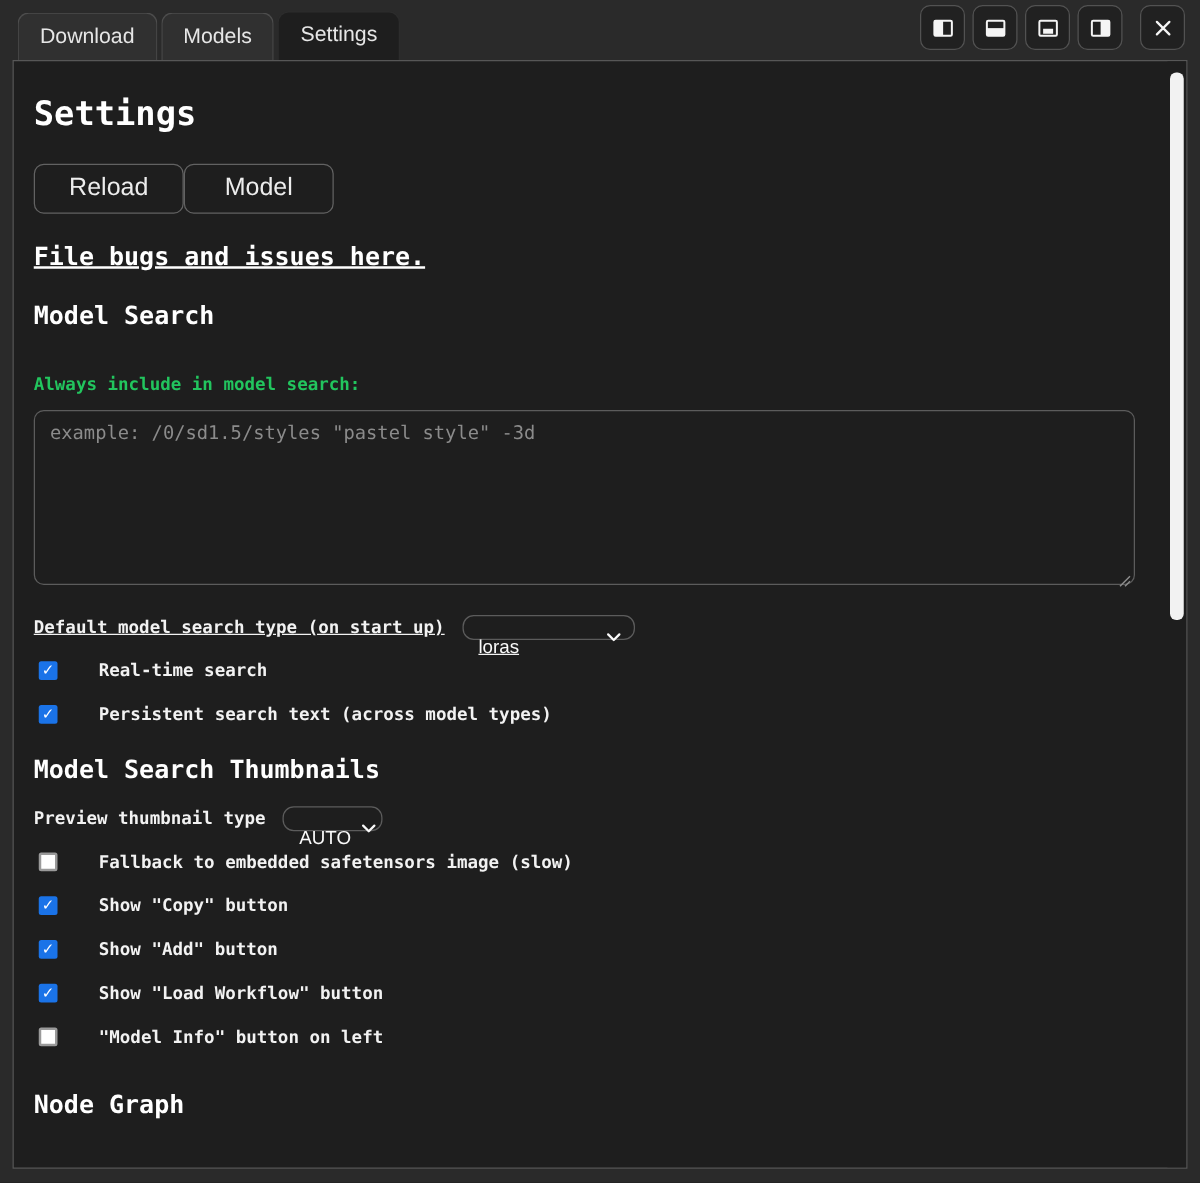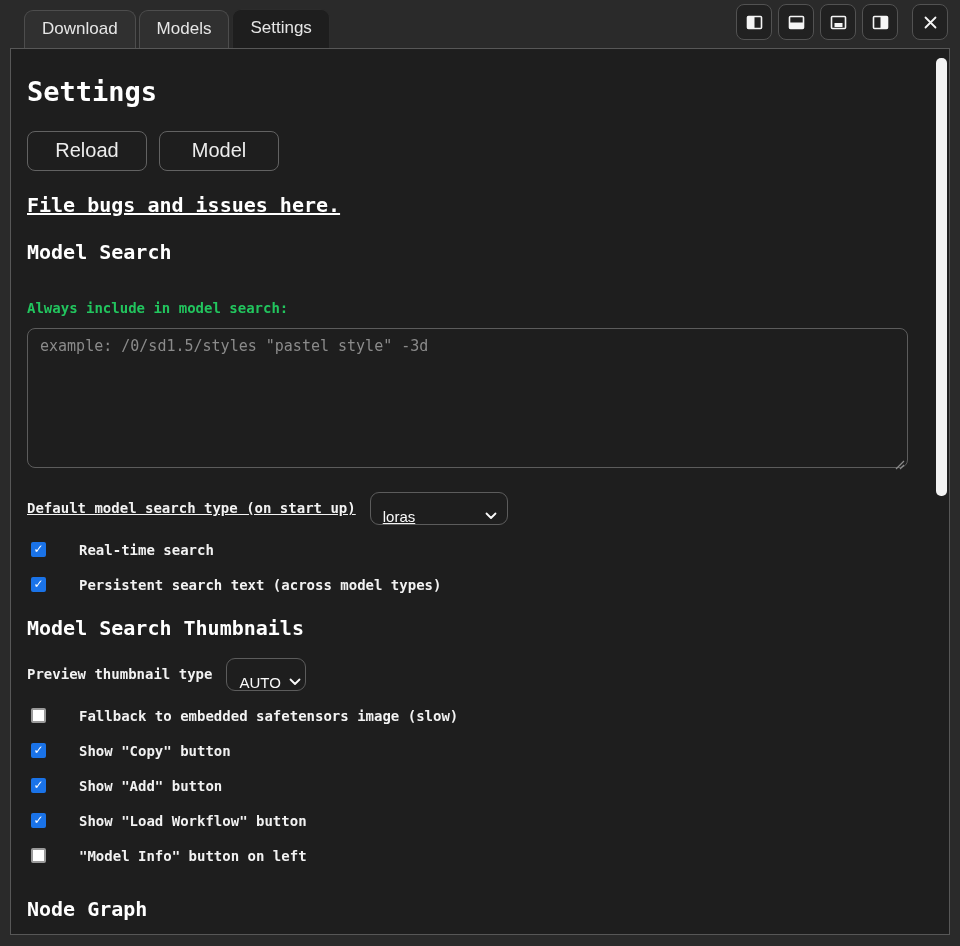--- a/index.html
+++ b/index.html
@@ -5,21 +5,21 @@
   html,body{margin:0;padding:0;}
   body{
     width:960px;height:946px;
     background:#2a2a2a;
     overflow:hidden;
     font-family:"DejaVu Sans Mono", monospace;
     position:relative;
   }
   
   .topbar{
-    position:absolute;top:0;left:14px;right:0;height:48px;
+    position:absolute;top:0;left:4px;right:0;height:48px;
     display:flex;align-items:flex-end;justify-content:space-between;
   }
   .tabs{display:flex;align-items:flex-end;padding-left:10px;gap:3px;}
   .tab{
     font-family:"Liberation Sans", sans-serif;
     font-size:17px;color:#e6e6e6;
     background:#303030;
     border:1px solid #4d4d4d;border-bottom:none;
     border-radius:9px 9px 0 0;
     padding:8px 17px 9px 17px;
@@ -64,21 +64,21 @@
   h1{
     font-family:"DejaVu Sans Mono", monospace;
     font-size:27px;font-weight:bold;color:#ffffff;
     margin:8px 0 0 0;line-height:1.1;
   }
   h2{
     font-family:"DejaVu Sans Mono", monospace;
     font-size:20px;font-weight:bold;color:#ffffff;
     margin:0;line-height:1.15;
   }
-  .btn-row{margin-top:24px;display:flex;gap:12px;}
+  .btn-row{margin-top:24px;display:flex;gap:0;}
   .btn{
     font-family:"Liberation Sans", sans-serif;
     font-size:20px;color:#ededed;
     background:transparent;
     border:1px solid #626262;border-radius:8px;
     min-width:120px;height:40px;
     display:flex;align-items:center;justify-content:center;
     cursor:pointer;
   }
   .bug-link{
@@ -100,22 +100,22 @@
   textarea::placeholder{color:#8b8b8b;}
   .resize-handle{
     position:absolute;right:3px;bottom:3px;width:10px;height:10px;
     pointer-events:none;
   }
   .select-row{display:flex;align-items:center;gap:14px;}
   .row-default-type{margin-top:24px;text-decoration:underline;}
   .row-preview-type{margin-top:18px;}
   .select-label{font-size:14px;font-weight:bold;color:#f2f2f2;}
   .fake-select{
-    display:flex;align-items:center;justify-content:space-between;
-    box-sizing:border-box;height:33px;
+    display:flex;justify-content:space-between;
+    box-sizing:border-box;height:20px;
     background:transparent;
     border:1px solid #5c5c5c;border-radius:9px;
     padding:16px 10px 0 12px;
     font-family:"Liberation Sans", sans-serif;font-size:15px;color:#fafafa;
     cursor:pointer;
   }
   .fake-select.wide{width:138px;}
   .fake-select.narrow{width:80px;}
   .chevron{margin-left:8px;display:flex;align-items:center;}
   .cb-row{margin-top:15px;display:flex;align-items:center;gap:13px;padding-left:4px;height:20px;}

